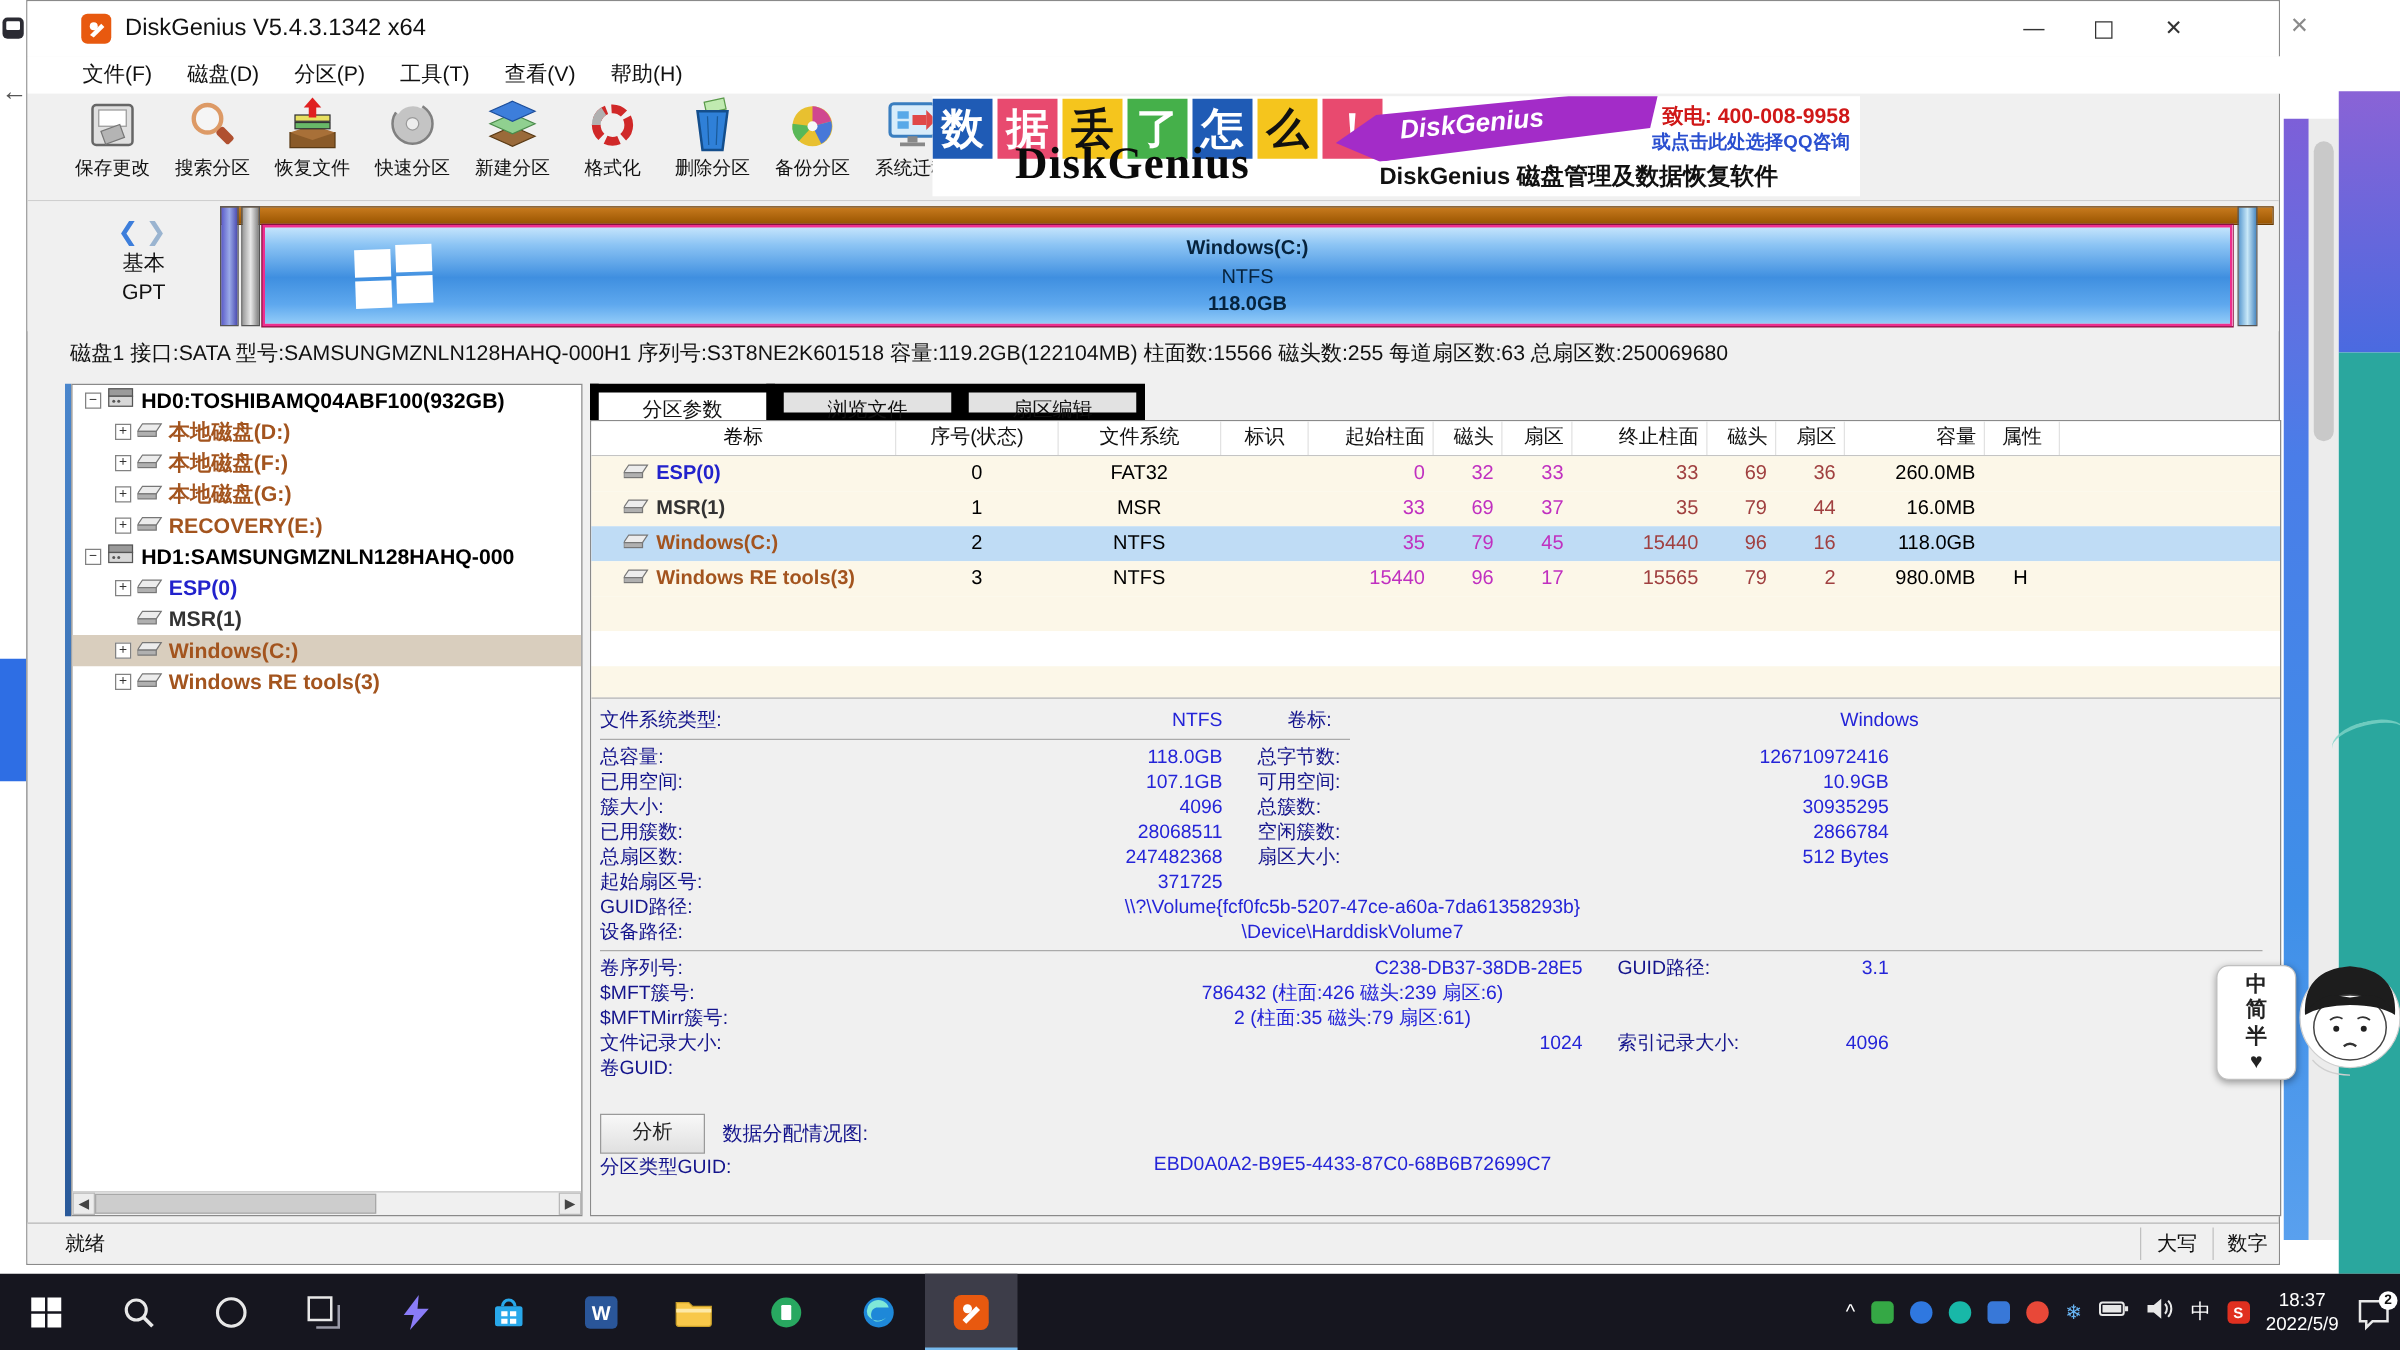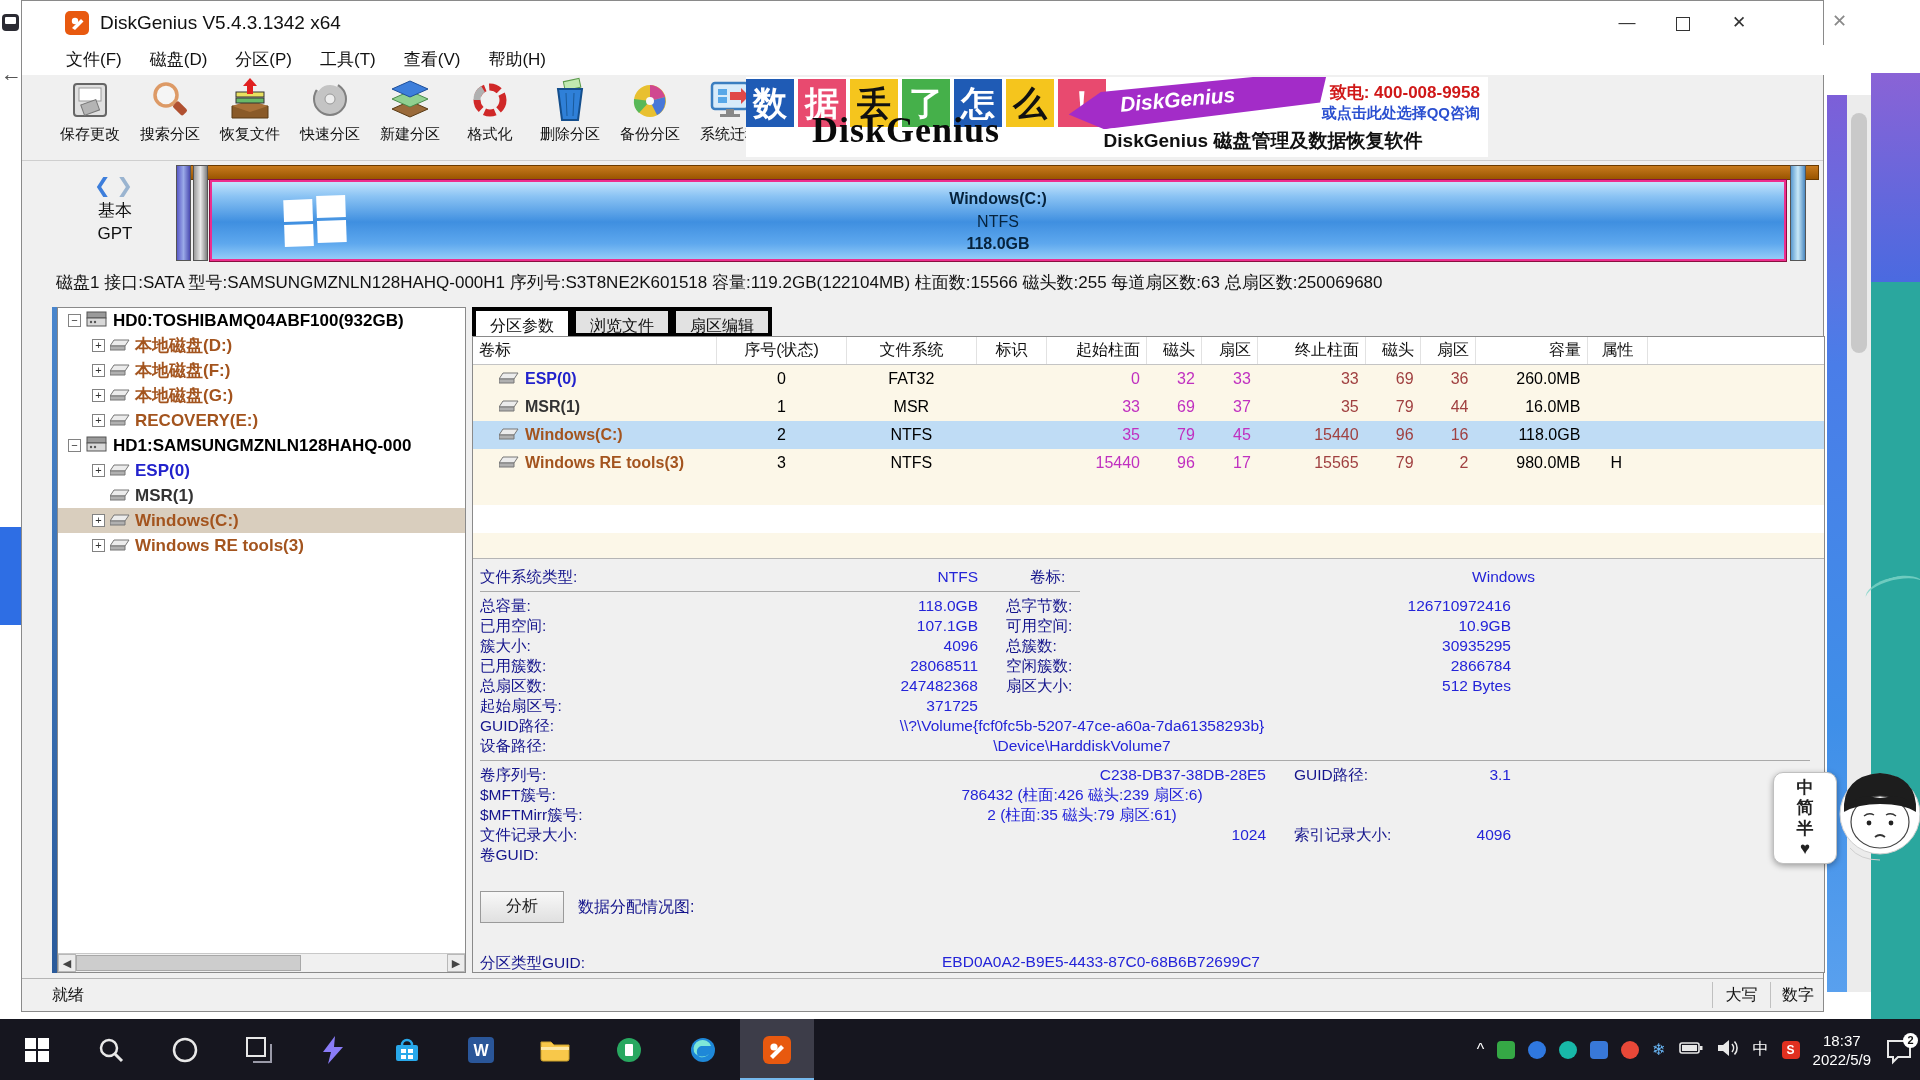--- a/index.html
+++ b/index.html
@@ -81,42 +81,42 @@
   .trow .ticn{flex:none;margin-right:5px;}
   .trow .tlbl{font-size:17px;font-weight:bold;}
   .c-black{color:#000;} .c-brown{color:#A3541E;} .c-blue{color:#2222CC;} .c-gray{color:#333;font-weight:600;}
   .tsel{background:#D9CEBE;}
   #tree-hscroll{position:absolute;left:0;bottom:0;width:100%;height:18px;background:#f0f0f0;border-top:1px solid #c8c8c8;}
   #tree-hscroll .sbtn{position:absolute;top:0;width:18px;height:18px;text-align:center;line-height:17px;font-size:11px;color:#444;background:#ececec;border:1px solid #b8b8b8;box-sizing:border-box;}
   #tree-hscroll .thumb{position:absolute;left:18px;top:1px;width:225px;height:16px;background:#cdcdcd;border:1px solid #a8a8a8;box-sizing:border-box;}
 
   
   #tabs{position:absolute;left:450px;top:306px;height:30px;display:flex;}
-  .tab{height:30px;line-height:29px;padding:0 14px;font-size:16px;color:#111;border:4px solid #000000;background:#e2e2e2;box-sizing:border-box;}
+  .tab{height:30px;line-height:29px;padding:0 35px;font-size:16px;color:#111;border:7px solid #000000;background:#e2e2e2;box-sizing:border-box;}
   .tab.active{background:#fff;border-bottom:1px solid #fff;font-weight:normal;}
   #panel{position:absolute;left:450px;top:335px;width:1353px;height:637px;background:#fff;border:1px solid #8a8a8a;box-sizing:border-box;overflow:hidden;}
   #thead{display:flex;height:27px;border-bottom:1px solid #c4c4c4;background:#fff;}
   #thead .hc{font-size:16px;color:#111;line-height:26px;border-right:1px solid #e2e2e2;box-sizing:border-box;padding:0 6px;white-space:nowrap;}
   .row{display:flex;height:28px;}
   .row .cell{font-size:16px;line-height:28px;box-sizing:border-box;padding:0 6px;white-space:nowrap;overflow:hidden;}
   .bg-cream{background:#FCF7E8;} .bg-white{background:#fff;} .bg-sel{background:#BFDCF5;}
   .mag{color:#C030C0;} .dred{color:#A04040;}
   .namecell{display:flex;align-items:center;padding-left:26px !important;}
   .namecell .ticn{margin-right:6px;flex:none;}
   .namecell span{font-weight:bold;font-size:16px;}
 
   #details{position:absolute;left:0;top:221px;width:100%;height:416px;background:#f0f0f0;border-top:1px solid #b5b5b5;padding:8px 0 0 7px;box-sizing:border-box;font-size:15.5px;}
   .drow{height:20px;line-height:20px;display:flex;white-space:nowrap;}
   .dlab{color:#14148C;}
   .dval{color:#2424D8;}
   .dsep{height:1px;background:#aaa;margin:4px 0;}
   #analyze-row{margin-top:26px;display:flex;align-items:center;}
   #analyze-btn{width:82px;height:30px;background:linear-gradient(180deg,#f8f8f8,#e0e0e0);border:1px solid #9a9a9a;font-size:16px;color:#222;text-align:center;line-height:28px;}
   #analyze-cap{margin-left:14px;font-size:16px;color:#14148C;}
-  #clipped-row{margin-top:30px;display:flex;gap:19px;}
+  #clipped-row{display:flex;}
 
   
   #statusbar{position:absolute;left:0;bottom:0;width:100%;height:32px;background:#f0f0f0;border-top:1px solid #b5b5b5;font-size:16px;color:#111;}
   #status-ready{position:absolute;left:30px;top:6px;}
   .ssep{position:absolute;top:3px;width:1px;height:26px;background:#c0c0c0;}
   #status-caps{position:absolute;left:1691px;top:6px;width:57px;text-align:center;}
   #status-num{position:absolute;left:1749px;top:6px;width:54px;text-align:center;}
 
   
   #ime{left:1773px;top:772px;width:64px;height:92px;background:#fff;border:1px solid #c0c0c0;border-radius:10px;box-shadow:0 2px 6px rgba(0,0,0,.35);z-index:50;display:flex;flex-direction:column;align-items:center;justify-content:space-around;padding:4px 0;box-sizing:border-box;}
@@ -405,21 +405,21 @@
     </div>
   </div>
 
   <div id="tabs">
       <div class="tab active">分区参数</div>
       <div class="tab">浏览文件</div>
       <div class="tab">扇区编辑</div>
     </div>
   <div id="panel">
     <div id="thead">
-        <div class="hc" style="width: 244px; text-align: left;">卷标</div>
+        <div class="hc" style="width: 244px; text-align: center;">卷标</div>
         <div class="hc" style="width: 130px; text-align: center;">序号(状态)</div>
         <div class="hc" style="width: 130px; text-align: center;">文件系统</div>
         <div class="hc" style="width: 70px; text-align: center;">标识</div>
         <div class="hc" style="width: 100px; text-align: right;">起始柱面</div>
         <div class="hc" style="width: 55px; text-align: right;">磁头</div>
         <div class="hc" style="width: 56px; text-align: right;">扇区</div>
         <div class="hc" style="width: 108px; text-align: right;">终止柱面</div>
         <div class="hc" style="width: 55px; text-align: right;">磁头</div>
         <div class="hc" style="width: 55px; text-align: right;">扇区</div>
         <div class="hc" style="width: 112px; text-align: right;">容量</div>

